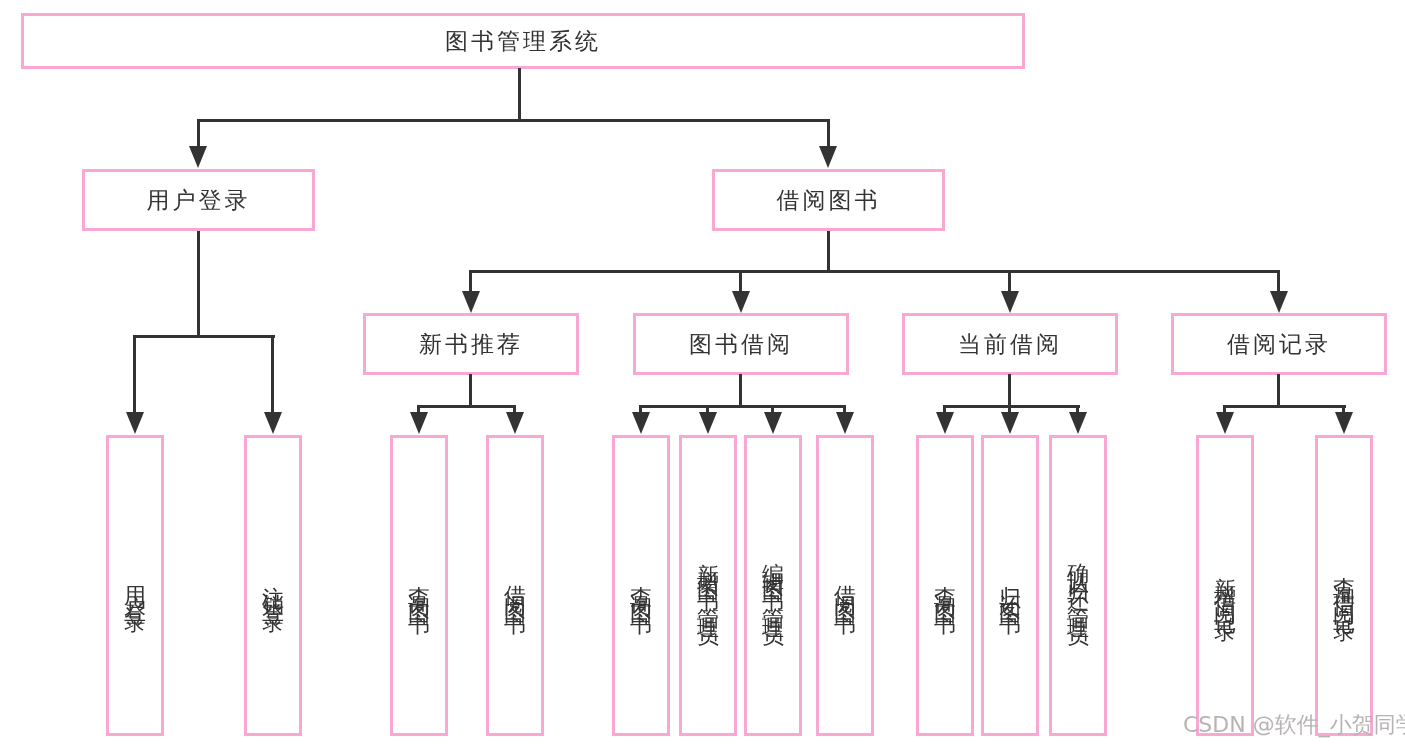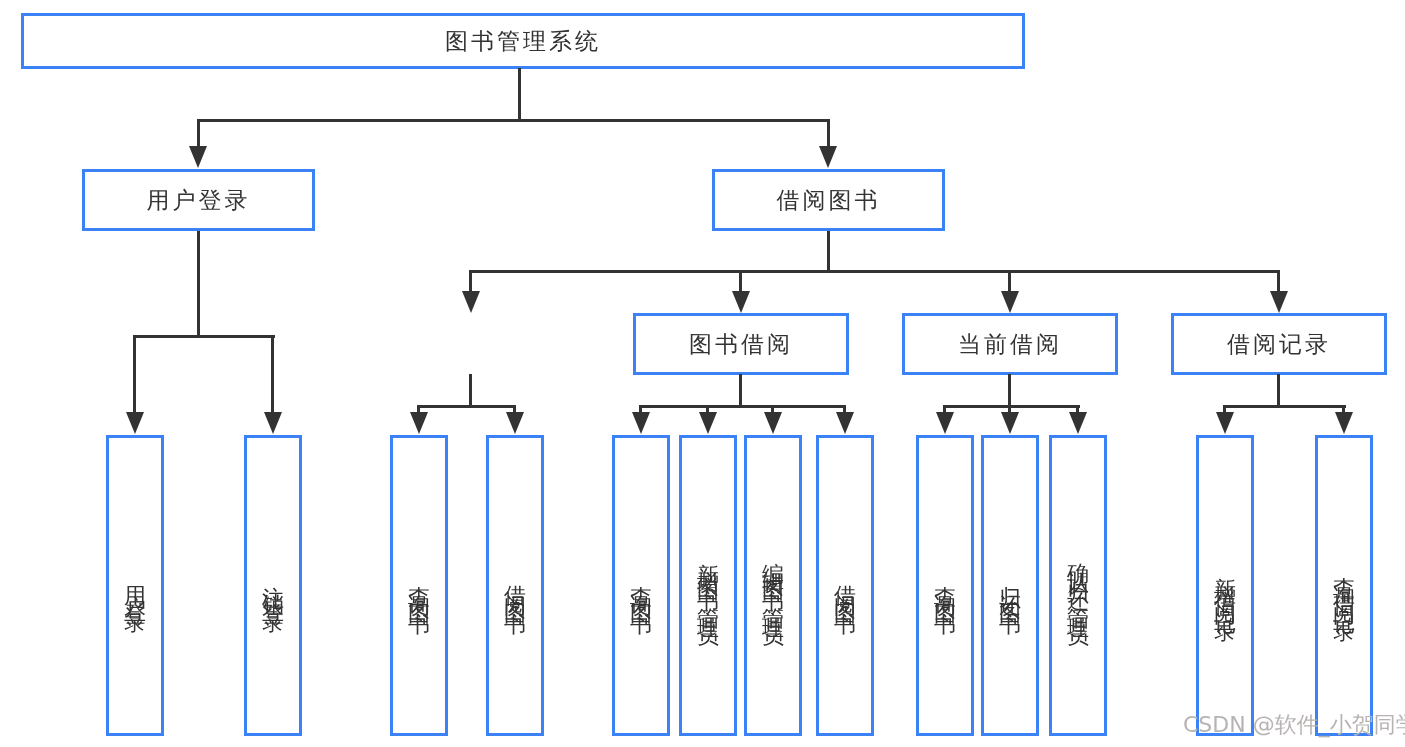--- a/index.html
+++ b/index.html
@@ -11,21 +11,21 @@
   #stage {
     position: relative;
     width: 1405px;
     height: 747px;
     background: #ffffff;
     overflow: hidden;
   }
   .box {
     position: absolute;
     box-sizing: border-box;
-    border: 3px solid #3b82f6;
+    border: 3px solid #f9a8d4;
     background: #ffffff;
     display: flex;
     align-items: center;
     justify-content: center;
     color: #333333;
   }
   .box-h {
     font-size: 23px;
     letter-spacing: 3px;
     white-space: nowrap;
@@ -98,20 +98,21 @@
   <div class="hline" style="left:469px;top:270px;width:811px"></div>
   <div class="vline" style="left:469px;top:270px;height:22px"></div>
   <div class="arrow-down" style="left:462px;top:291px"></div>
   <div class="vline" style="left:739px;top:270px;height:22px"></div>
   <div class="arrow-down" style="left:732px;top:291px"></div>
   <div class="vline" style="left:1008px;top:270px;height:22px"></div>
   <div class="arrow-down" style="left:1001px;top:291px"></div>
   <div class="vline" style="left:1277px;top:270px;height:22px"></div>
   <div class="arrow-down" style="left:1270px;top:291px"></div>
 
+  <div class="box box-h" style="left:363px;top:313px;width:216px;height:62px">新书推荐</div>
   <div class="box box-h" style="left:902px;top:313px;width:216px;height:62px">当前借阅</div>
   <div class="box box-h" style="left:633px;top:313px;width:216px;height:62px">图书借阅</div>
   <div class="box box-h" style="left:1171px;top:313px;width:216px;height:62px">借阅记录</div>
 
   <div class="vline" style="left:469px;top:374px;height:33px"></div>
   <div class="hline" style="left:417px;top:405px;width:99px"></div>
   <div class="vline" style="left:417px;top:405px;height:10px"></div>
   <div class="arrow-down" style="left:410px;top:412px"></div>
   <div class="vline" style="left:513px;top:405px;height:10px"></div>
   <div class="arrow-down" style="left:506px;top:412px"></div>

